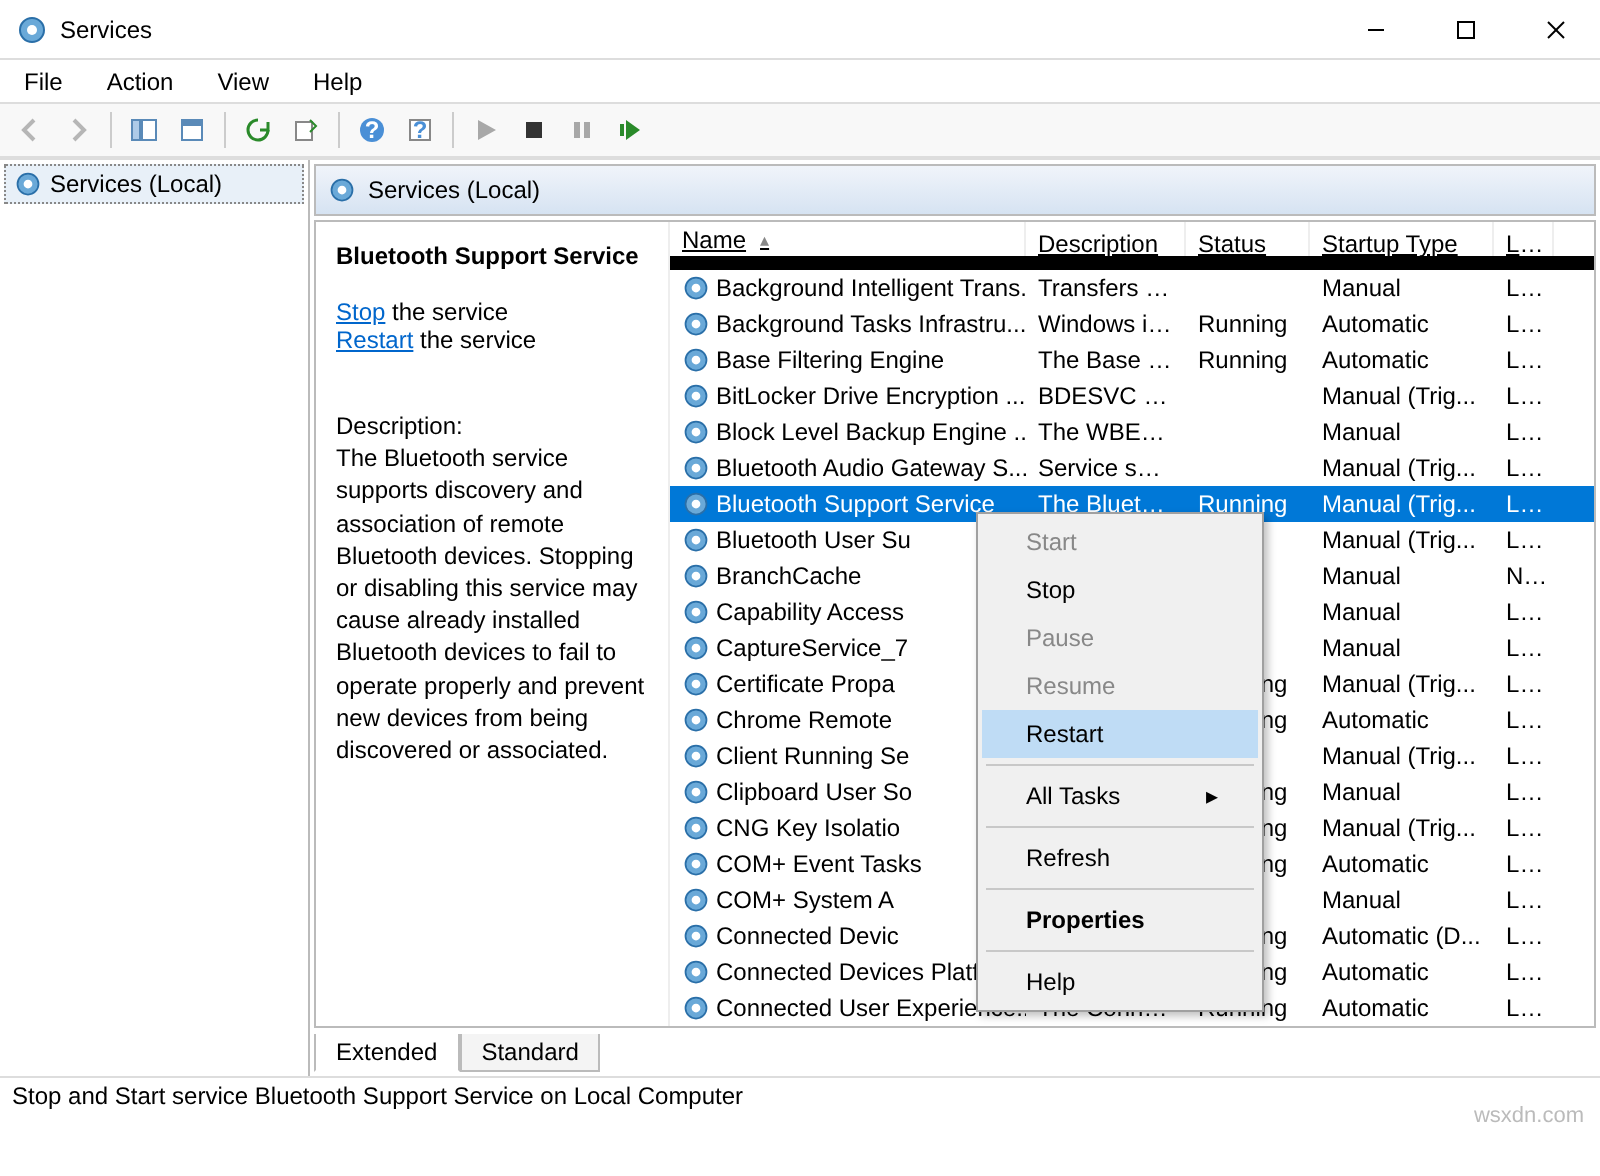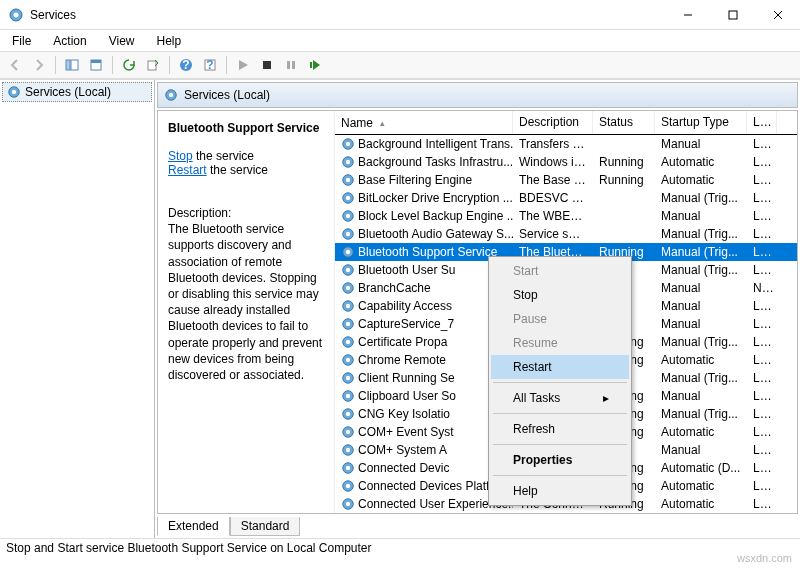--- a/index.html
+++ b/index.html
@@ -18,21 +18,21 @@
 .leftpane { width: 155px; border-right: 1px solid #bbb; padding: 2px; }
 .leftitem { display: flex; align-items: center; gap: 4px; padding: 2px 4px; border: 1px dotted #888; background: #e8f0f8; }
 .main { flex: 1; display: flex; flex-direction: column; position: relative; }
 .mainhead { height: 26px; background: linear-gradient(#f0f4fa,#d6e3f2); border: 1px solid #bbb; margin: 2px; display: flex; align-items: center; gap: 6px; padding-left: 6px; }
 .content { flex: 1; display: flex; border: 1px solid #bbb; margin: 0 2px; overflow: hidden; }
 .detail { width: 177px; padding: 8px 8px 8px 10px; border-right: 1px solid #eee; }
 .detail h3 { font-size: 12px; font-weight: bold; margin: 2px 0 14px 0; }
 .detail a { color: #0066cc; text-decoration: underline; cursor: pointer; }
 .detail .desc { margin-top: 28px; line-height: 1.35; }
 .list { flex: 1; overflow: hidden; position: relative; }
-.listhdr { display: flex; height: 24px; border-bottom: 1px solid #000000; background: #fff; }
+.listhdr { display: flex; height: 24px; border-bottom: 7px solid #000000; background: #fff; text-decoration: underline; }
 .col { padding: 4px 6px; border-right: 1px solid #eee; overflow: hidden; white-space: nowrap; text-overflow: ellipsis; }
 .c0 { width: 178px; display:flex; align-items:center; gap:3px;}
 .c1 { width: 80px; }
 .c2 { width: 62px; }
 .c3 { width: 92px; }
 .c4 { width: 30px; }
 .row { display: flex; height: 18px; align-items: center; font-size: 12px; }
 .row .col { padding: 1px 6px; border-right: none; }
 .row.sel { background: #0078d7; color: #fff; }
 .gearicon { width:14px; height:14px; flex:none; }
@@ -408,21 +408,21 @@
               <div class="col c2">Running</div>
               <div class="col c3">Manual (Trig...</div>
               <div class="col c4">Loc</div>
             </div>
             <div class="row">
               <div class="col c0">
                 <svg class="gearicon" viewBox="0 0 16 16">
                   <circle cx="8" cy="8" r="6" fill="#6aa9d8" stroke="#2a6fa8"></circle>
                   <circle cx="8" cy="8" r="2.5" fill="#fff"></circle>
                 </svg>
-                <span>COM+ Event Syst</span>
+                <span>COM+ Event Tasks</span>
               </div>
               <div class="col c1"></div>
               <div class="col c2">Running</div>
               <div class="col c3">Automatic</div>
               <div class="col c4">Loc</div>
             </div>
             <div class="row">
               <div class="col c0">
                 <svg class="gearicon" viewBox="0 0 16 16">
                   <circle cx="8" cy="8" r="6" fill="#6aa9d8" stroke="#2a6fa8"></circle>

